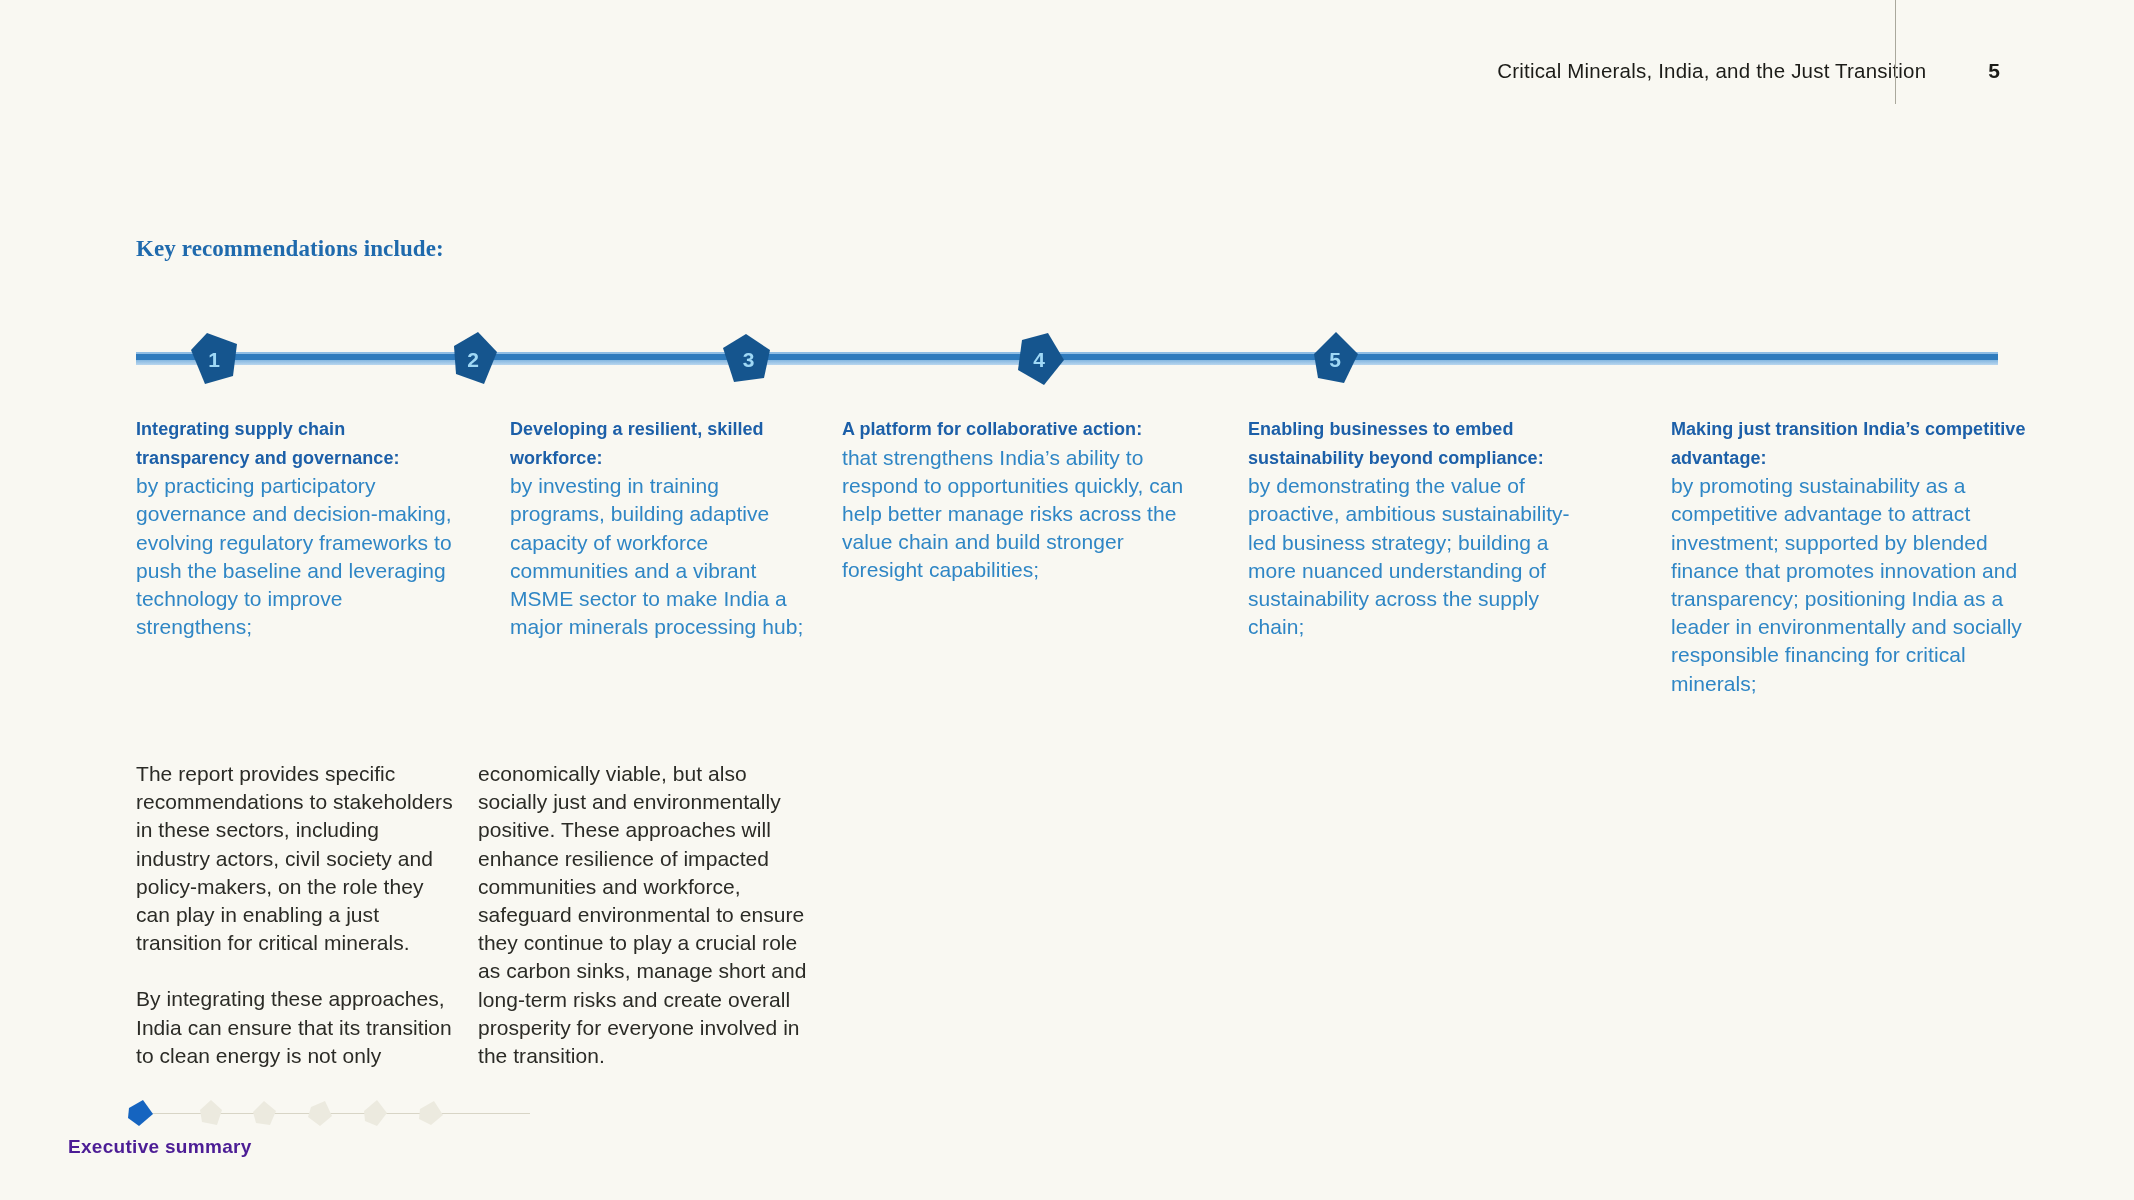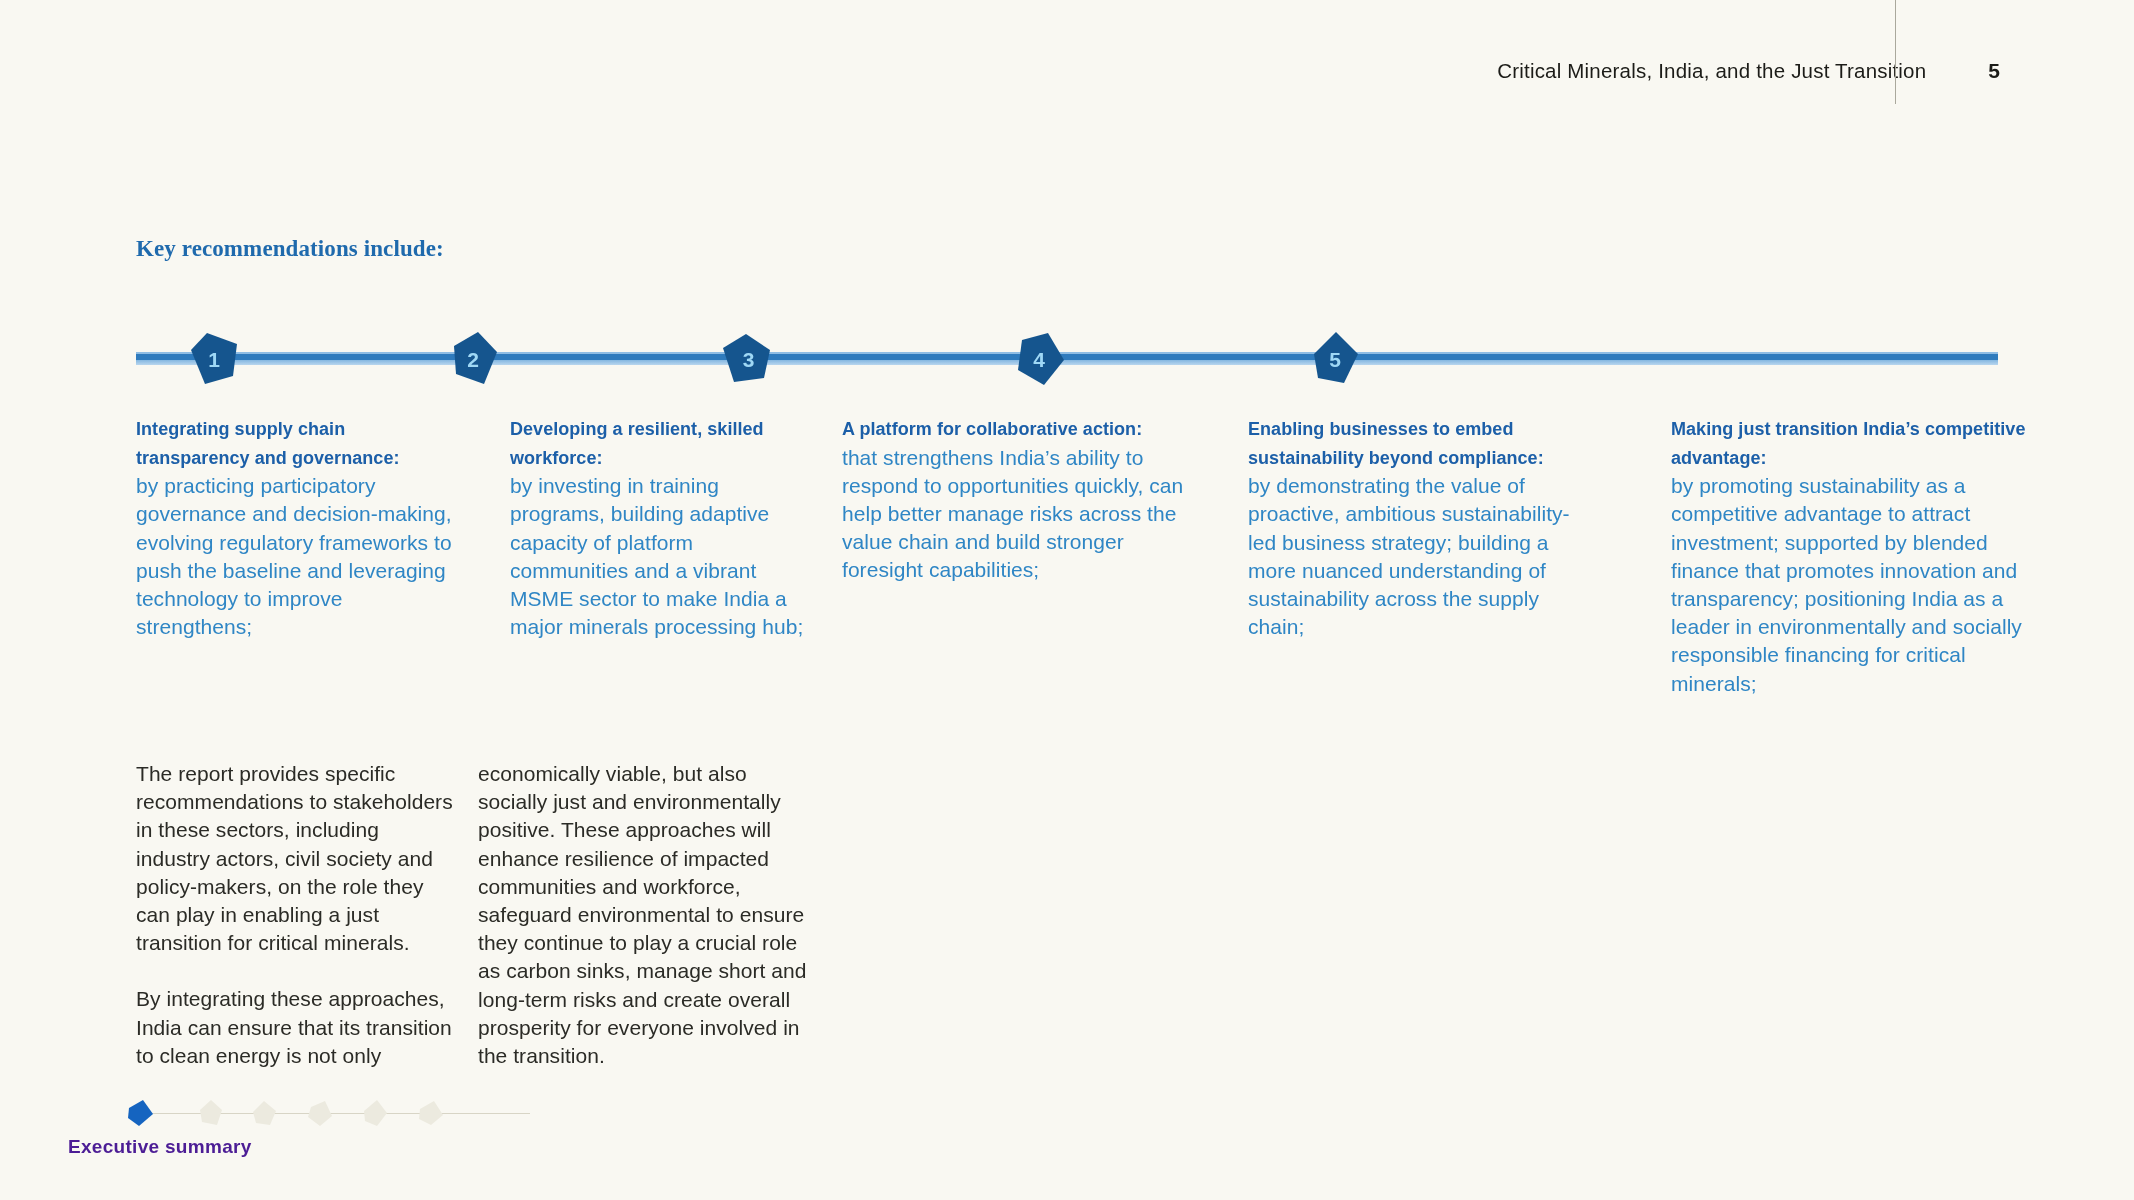--- a/index.html
+++ b/index.html
@@ -251,21 +251,21 @@
     </div>
   </div>
 <div class="footer-label">Executive summary</div>
 
 <div class="rec-col" style="left: 136px; width: 320px;">
     <div class="rec-head">Integrating supply chain transparency and governance:</div>
     <div class="rec-body">by practicing participatory governance and decision-making, evolving regulatory frameworks to push the baseline and leveraging technology to improve strengthens;</div>
   </div>
 <div class="rec-col" style="left: 510px; width: 300px;">
     <div class="rec-head">Developing a resilient, skilled workforce:</div>
-    <div class="rec-body">by investing in training programs, building adaptive capacity of platform communities and a vibrant MSME sector to make India a major minerals processing hub;</div>
+    <div class="rec-body">by investing in training programs, building adaptive capacity of workforce communities and a vibrant MSME sector to make India a major minerals processing hub;</div>
   </div>
 <div class="rec-col" style="left: 842px; width: 345px;">
     <div class="rec-head">A platform for collaborative action:</div>
     <div class="rec-body">that strengthens India’s ability to respond to opportunities quickly, can help better manage risks across the value chain and build stronger foresight capabilities;</div>
   </div>
 <div class="rec-col" style="left: 1248px; width: 330px;">
     <div class="rec-head">Enabling businesses to embed sustainability beyond compliance:</div>
     <div class="rec-body">by demonstrating the value of proactive, ambitious sustainability-led business strategy; building a more nuanced understanding of sustainability across the supply chain;</div>
   </div>
 <div class="rec-col" style="left: 1638px; width: 362px; margin-left: 33px;">

